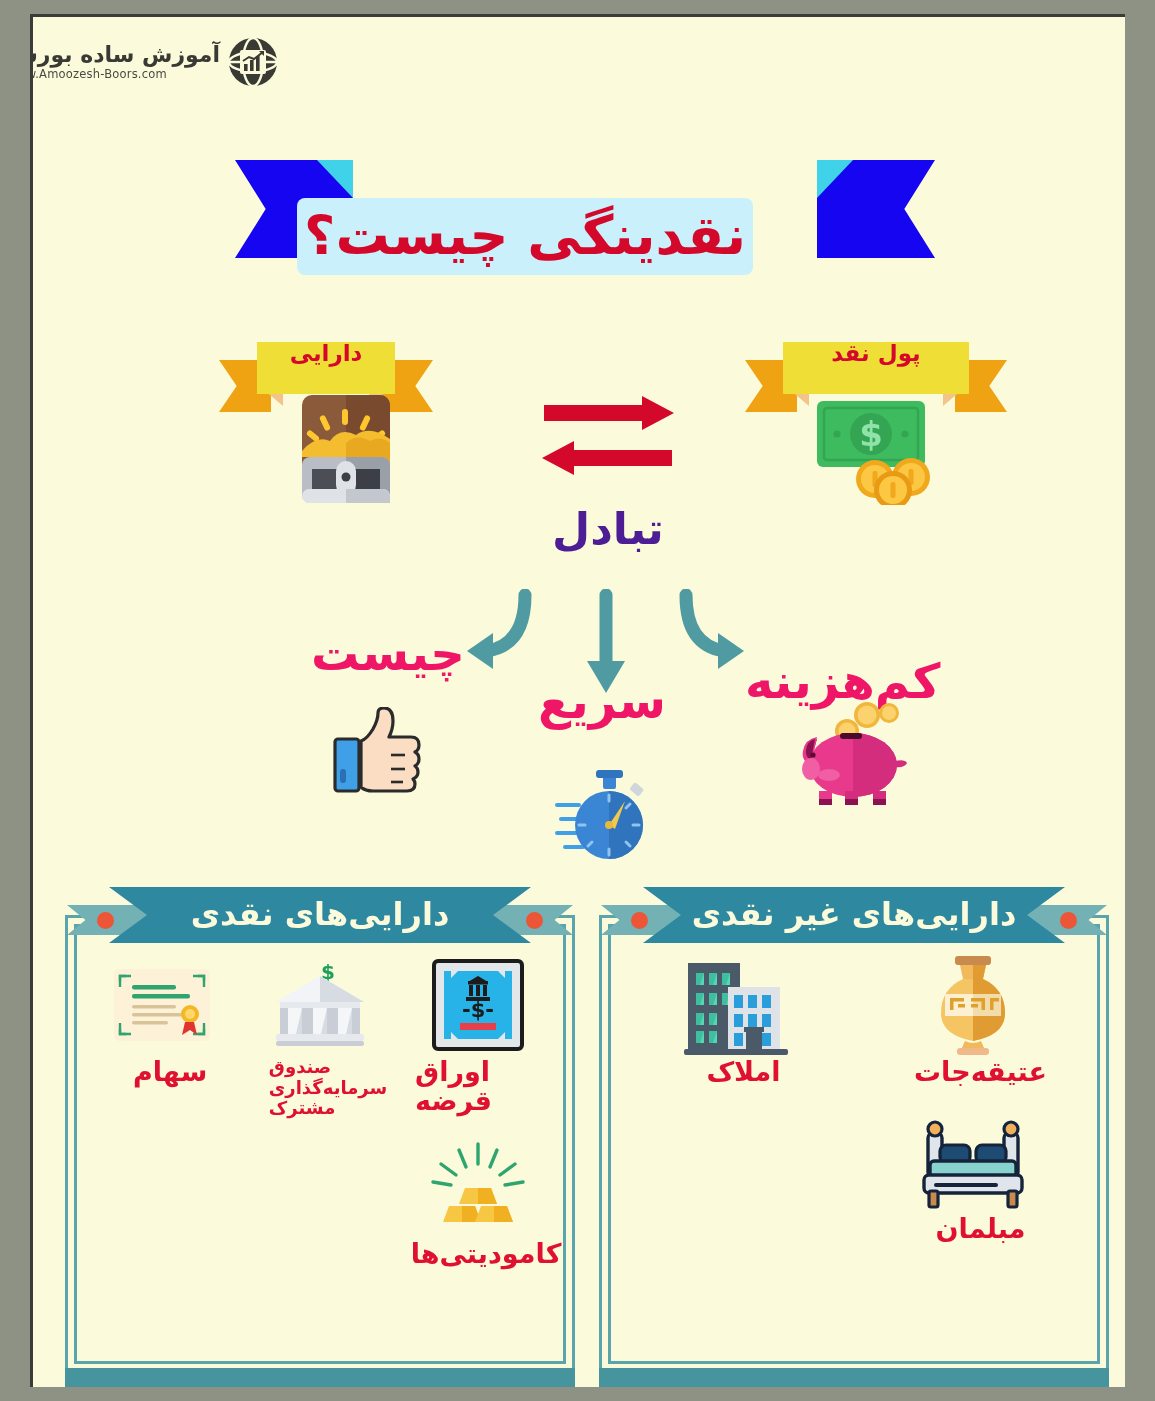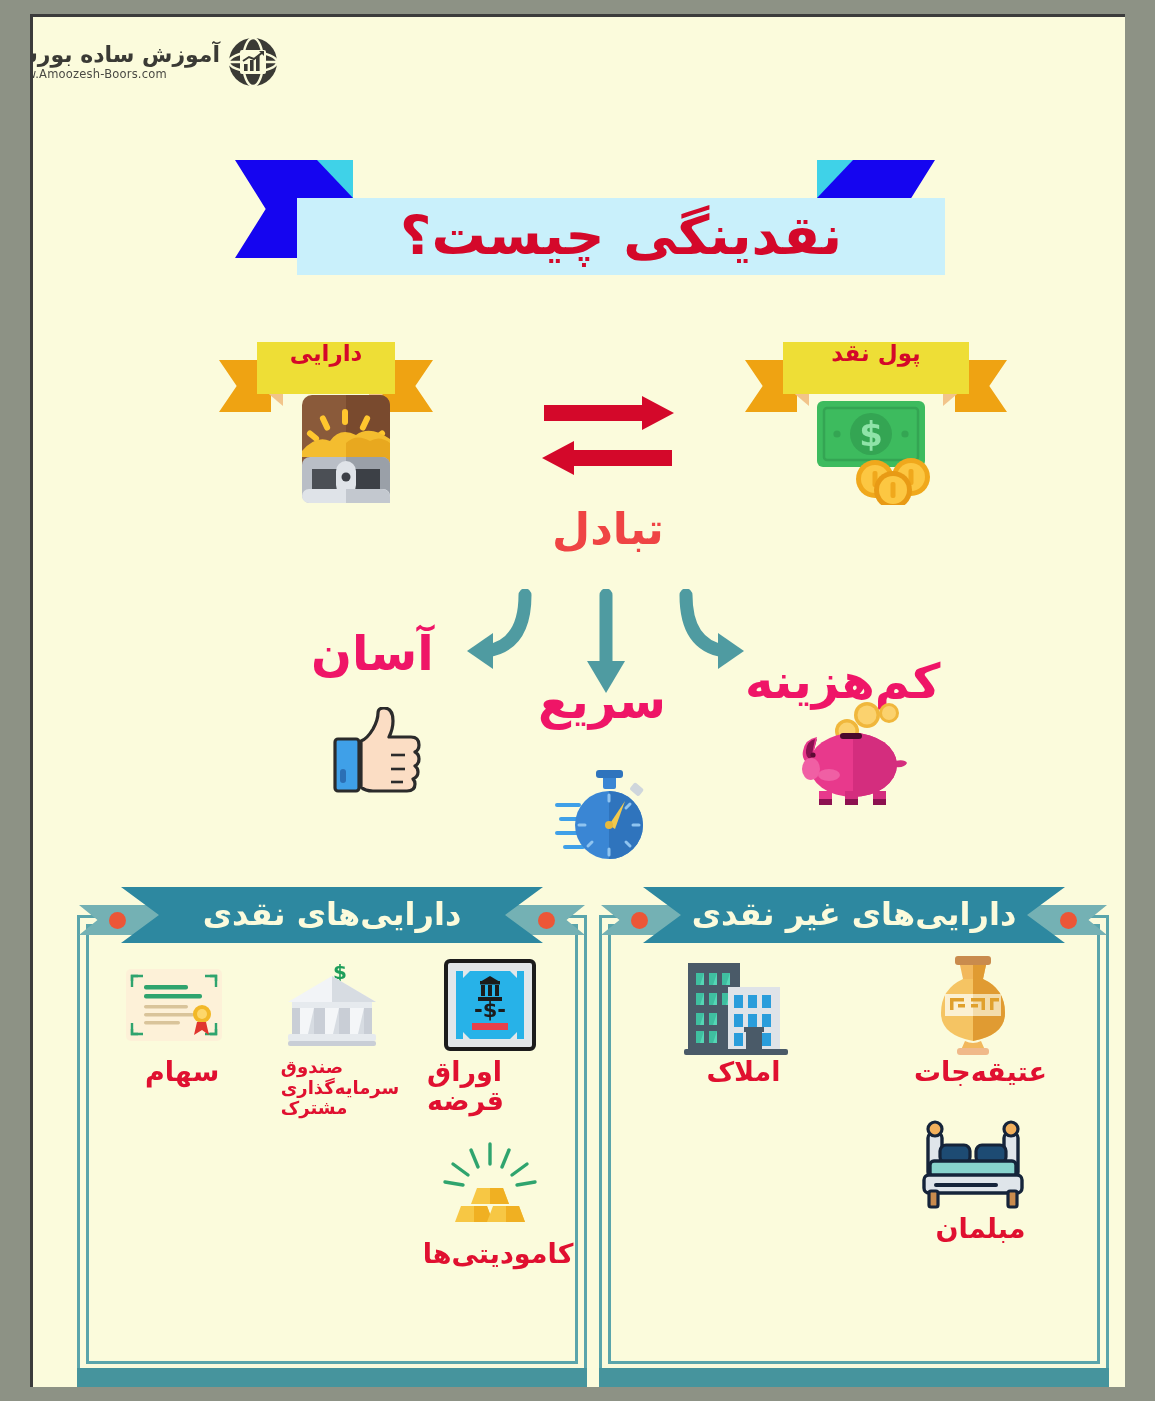--- a/index.html
+++ b/index.html
@@ -82,26 +82,27 @@
     width: 36px;
     height: 38px;
     background: #3fd2e8;
   }
   .tb-fold.left  { left: 82px;  clip-path: polygon(0 0, 100% 0, 100% 100%); }
   .tb-fold.right { right: 82px; clip-path: polygon(0 0, 100% 0, 0 100%); }
   #title-body {
     position: absolute;
     left: 62px;
     top: 68px;
-    width: 648px;
+    width: 456px;
     height: 77px;
     background: #c9f0fb;
     display: flex;
     align-items: center;
     justify-content: center;
+    border-radius: 8px;
   }
   #title-text {
     font-size: 54px;
     font-weight: bold;
     color: #d4082a;
     letter-spacing: -1px;
     white-space: nowrap;
     line-height: 1;
     margin-top: -2px;
   }
@@ -147,21 +148,21 @@
   
   #exchange { position: absolute; left: 505px; top: 378px; width: 140px; height: 90px; }
   #exchange-label {
     position: absolute;
     left: 470px;
     top: 490px;
     width: 210px;
     text-align: center;
     font-size: 44px;
     font-weight: bold;
-    color: #ef4444;
+    color: #4c1d95;
     line-height: 1;
   }
 
   
   #branch-arrows { position: absolute; left: 430px; top: 572px; width: 285px; height: 115px; }
 
   .branch-label {
     position: absolute;
     font-weight: bold;
     color: #ef1567;
@@ -176,21 +177,21 @@
   #icon-watch  { left: 522px; top: 748px; }
   #icon-piggy  { left: 762px; top: 678px; }
 
   
   .panel {
     position: absolute;
     top: 898px;
     width: 510px;
     height: 458px;
   }
-  #panel-liquid    { left: 44px; padding-left: 48px; }
+  #panel-liquid    { left: 32px; padding-left: 48px; }
   #panel-nonliquid { left: 566px; }
 
   .panel-frame {
     position: absolute;
     left: 0; top: 0;
     width: 100%;
     height: 100%;
     border: 3px solid #5aa5ab;
   }
   .panel-frame.inner {
@@ -421,21 +422,21 @@
         <path d="M124 72 L162 72 L143 104 Z" fill="#4f9ba1"></path>
       </g>
 
       <g>
         <path d="M223 6 q0 50 38 56" fill="none" stroke="#4f9ba1" stroke-width="13" stroke-linecap="round"></path>
         <path d="M255 44 L281 62 L255 80 Z" fill="#4f9ba1"></path>
       </g>
     </svg>
   </div>
 
-  <div class="branch-label" id="label-easy">آسان</div>
+  <div class="branch-label" id="label-easy">چیست</div>
   <div class="branch-label" id="label-fast">سریع</div>
   <div class="branch-label" id="label-lowcost">کم‌هزینه</div>
 
   <div class="flat-icon" id="icon-thumb">
     <svg width="100" height="90" viewBox="0 0 100 90">
       <path d="M32 34 q6 -2 12 -12 q5 -9 5 -16 q0 -5 6 -5 q9 0 9 13 q0 8 -4 16 h22 q8 0 8 8 q0 5 -4 7 q4 2 4 7 q0 5 -4 7 q3 2 3 6 q0 5 -5 7 q2 2 2 5 q0 7 -8 7 H44 q-8 0 -12 -4 z" fill="#fbddc4" stroke="#2b2b2b" stroke-width="3.2" stroke-linejoin="round"></path>
       <rect x="6" y="32" width="24" height="52" rx="3" fill="#3fa0e8" stroke="#2b2b2b" stroke-width="3.2"></rect>
       <rect x="11" y="62" width="6" height="14" rx="3" fill="#2b6fb5"></rect>
       <line x1="62" y1="48" x2="76" y2="48" stroke="#2b2b2b" stroke-width="2.6"></line>
       <line x1="62" y1="62" x2="76" y2="62" stroke="#2b2b2b" stroke-width="2.6"></line>

